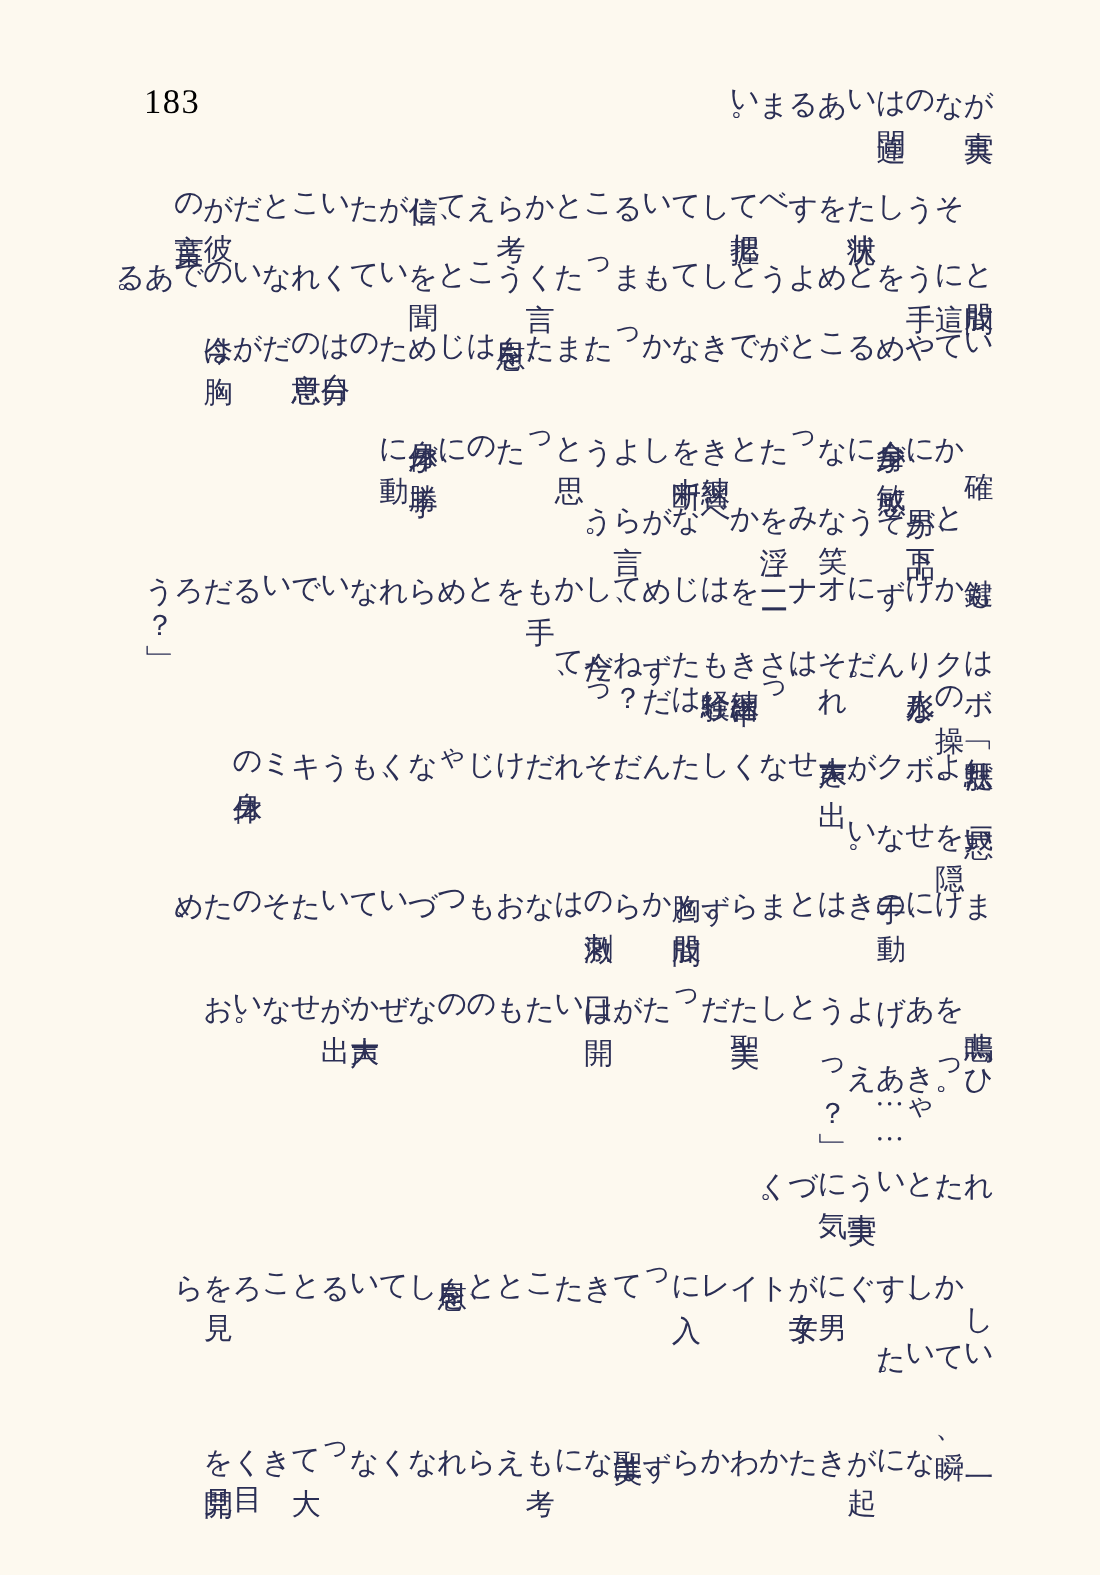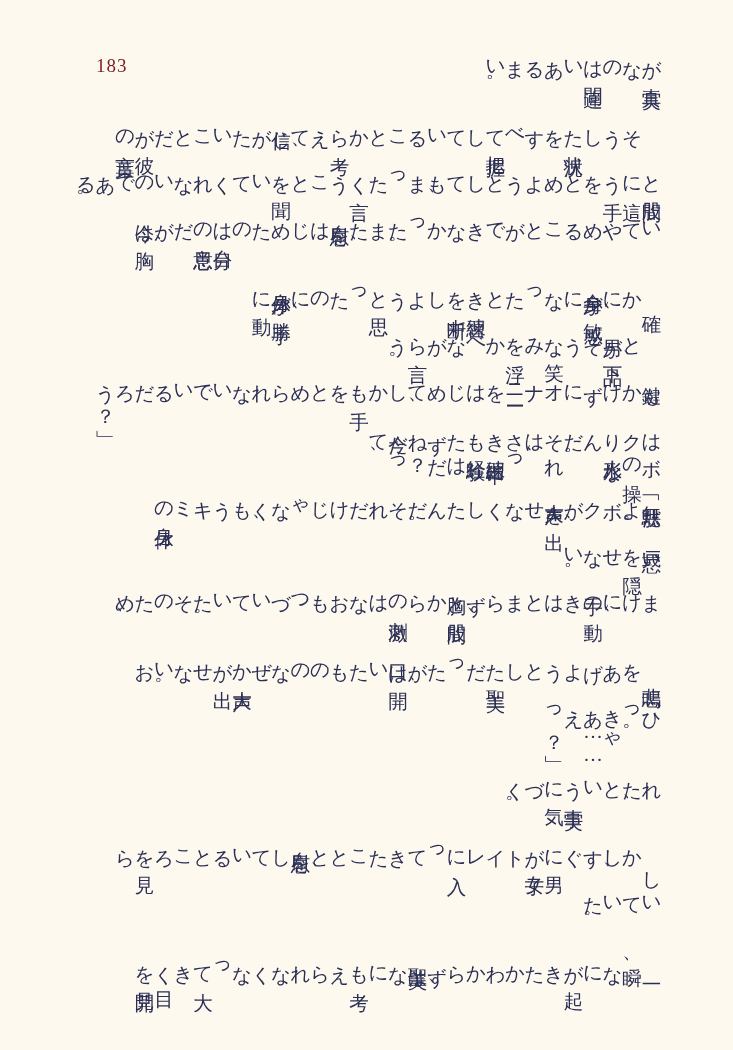--- a/index.html
+++ b/index.html
@@ -13,23 +13,23 @@
     height: 1050px;
     background: #fdf9ef;
     overflow: hidden;
     font-family: "Liberation Serif", "DejaVu Serif", serif;
     color: #2b2f55;
   }
   #page-number {
     position: absolute;
     top: 55px;
     left: 96px;
-    font-size: 19px;
+    font-size: 23px;
     letter-spacing: 1px;
-    color: #7f1d1d;
+    color: #000000;
     font-family: "Liberation Serif", "DejaVu Serif", serif;
   }
   #body-text {
     position: absolute;
     top: 112px;
     right: 72px;
     bottom: 52px;
     left: 70px;
     display: flex;
     flex-direction: row-reverse;

